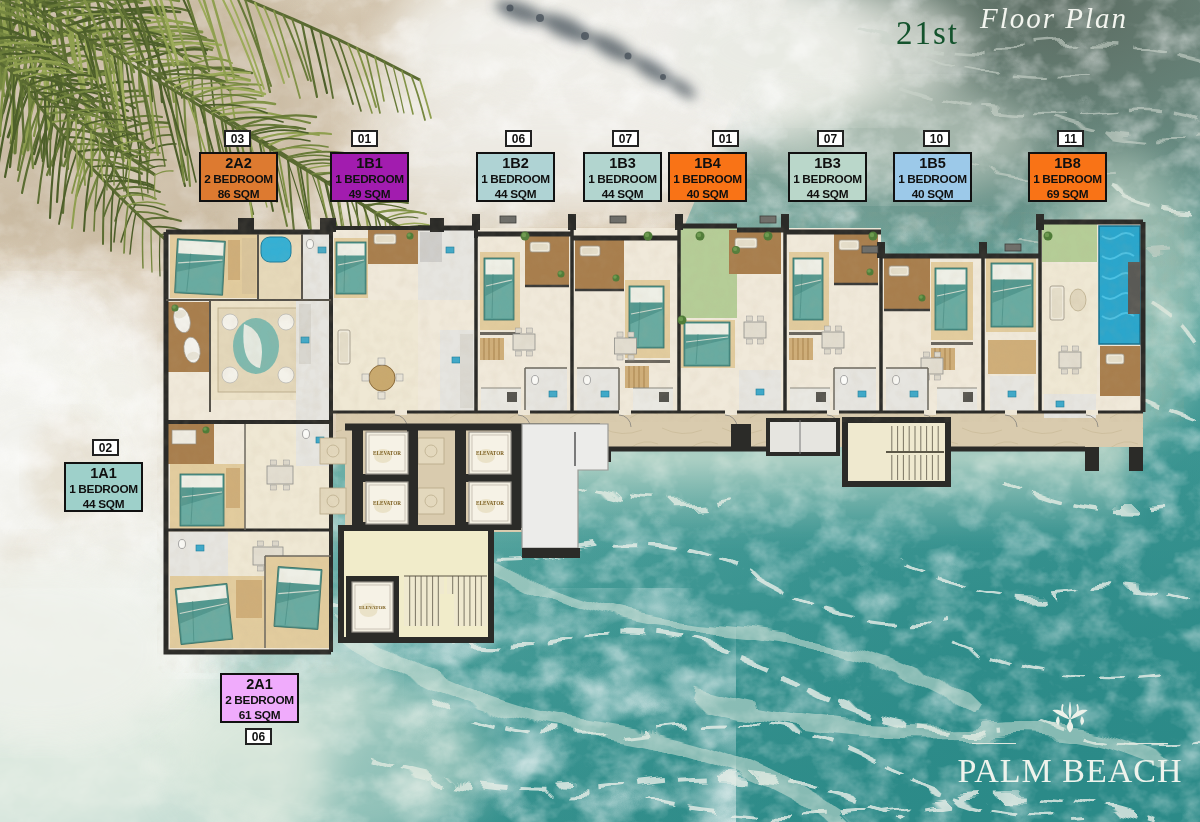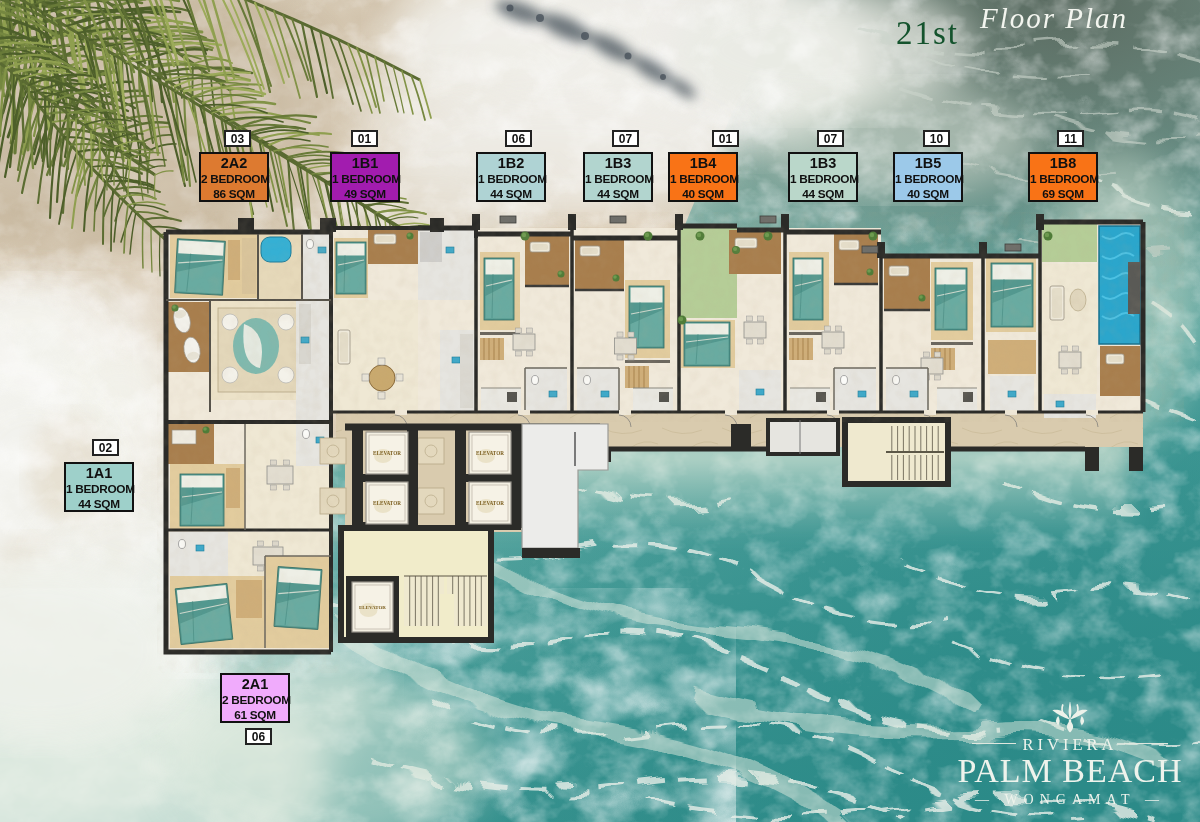--- a/index.html
+++ b/index.html
@@ -1,18 +1,18 @@
 <!DOCTYPE html>
 <html><head><meta charset="utf-8">
 <style>
   html,body{margin:0;padding:0;width:1200px;height:822px;overflow:hidden;
     font-family:"Liberation Sans",sans-serif;background:#d8cab4;}
   #page{position:relative;width:1200px;height:822px;}
   .lbl{position:absolute;box-sizing:border-box;border:2px solid #111;text-align:center;
-    font-weight:bold;color:#101010;line-height:1.2;padding-top:1px;font-size:11.8px;width:70px;height:50px;
+    font-weight:bold;color:#101010;line-height:1.2;padding-top:1px;font-size:11.8px;width:79px;height:50px;
     white-space:nowrap;letter-spacing:-0.3px;}
   .lbl b{font-size:14.5px;letter-spacing:0;}
   .badge{position:absolute;box-sizing:border-box;border:2px solid #222;background:#fff;
     border-radius:0;font-weight:bold;color:#111;font-size:12px;text-align:center;
     width:27px;height:17px;line-height:14px;}
 </style></head>
 <body>
 <div id="page">
 
 <svg width="1200" height="822" viewBox="0 0 1200 822" style="position:absolute;left:0;top:0">
@@ -1498,19 +1498,17 @@
           <path d="M23,-1 C24.5,6 24.5,10 23,16 C21.5,10 21.5,6 23,-1"></path>
  <path d="M23,15 C18,7 13,6 8,7 C12,10 17,13 23,15"></path>
  <path d="M23,15 C28,7 33,6 38,7 C34,10 29,13 23,15"></path>
  <path d="M23,16 C20,19 19,22 23,26 C27,22 26,19 23,16"></path>
  <rect x="22" y="15" width="2" height="10"></rect>
  <path d="M13,12 q-4,4 0,8 q2.5,-4 0,-8"></path>
           <path d="M33,12 q4,4 0,8 q-2.5,-4 0,-8"></path>
  <path d="M17,2 q-2,5 1,9 M29,2 q2,5 -1,9" stroke="#edf2ea" stroke-width="1.4" fill="none"></path>
         </g>
 </svg>
-<div style="position:absolute;left:0;top:35px;width:260px;font-family:'Liberation Serif',serif;font-size:16.5px;letter-spacing:4px;">RIVIERA</div>
 <div style="position:absolute;left:32px;top:43px;width:44px;border-top:1.5px solid #dfe7de"></div>
 <div style="position:absolute;left:184px;top:43px;width:44px;border-top:1.5px solid #dfe7de"></div>
 <div style="position:absolute;left:-15px;top:52px;width:290px;font-family:'Liberation Serif',serif;font-size:34px;letter-spacing:1px;">PALM BEACH</div>
-<div style="position:absolute;left:0;top:92px;width:260px;font-family:'Liberation Serif',serif;font-size:14px;letter-spacing:6px;">—&nbsp;WONGAMAT&nbsp;—</div>
 </div>
 
 </div>
 </body></html>

